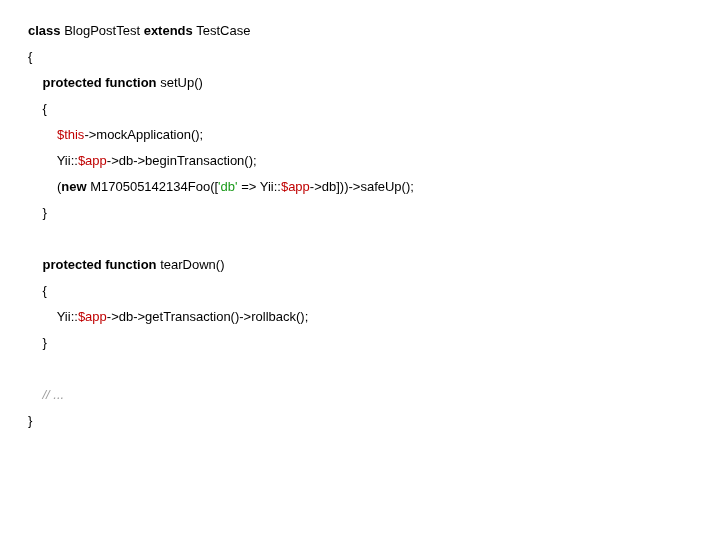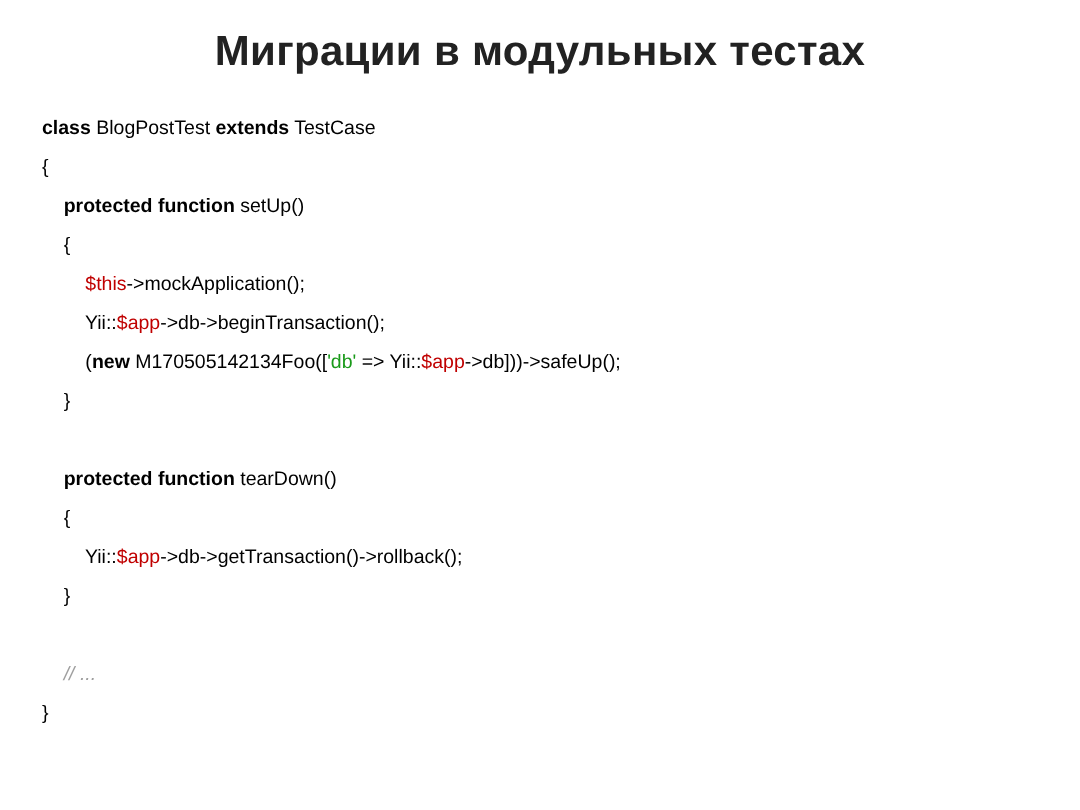--- a/index.html
+++ b/index.html
@@ -34,21 +34,20 @@
   }
   .kw   { font-weight: bold; color: #000000; }
   .var  { color: #c00000; }
   .str  { color: #1a9a1a; }
   .cmt  { color: #9e9e9e; font-style: italic; }
 </style>
 </head>
 <body>
 
 <div class="slide">
-  <h1 class="title">Миграции в модульных тестах</h1>
 
   <div class="code"><span class="kw">class</span><span> BlogPostTest </span><span class="kw">extends</span><span> TestCase</span>
 <span>{</span>
     <span class="kw">protected function</span><span> setUp()</span>
     <span>{</span>
         <span class="var">$this</span><span>-&gt;mockApplication();</span>
         <span>Yii::</span><span class="var">$app</span><span>-&gt;db-&gt;beginTransaction();</span>
         <span>(</span><span class="kw">new</span><span> M170505142134Foo([</span><span class="str">'db'</span><span> =&gt; Yii::</span><span class="var">$app</span><span>-&gt;db]))-&gt;safeUp();</span>
     <span>}</span>
 <span></span>

